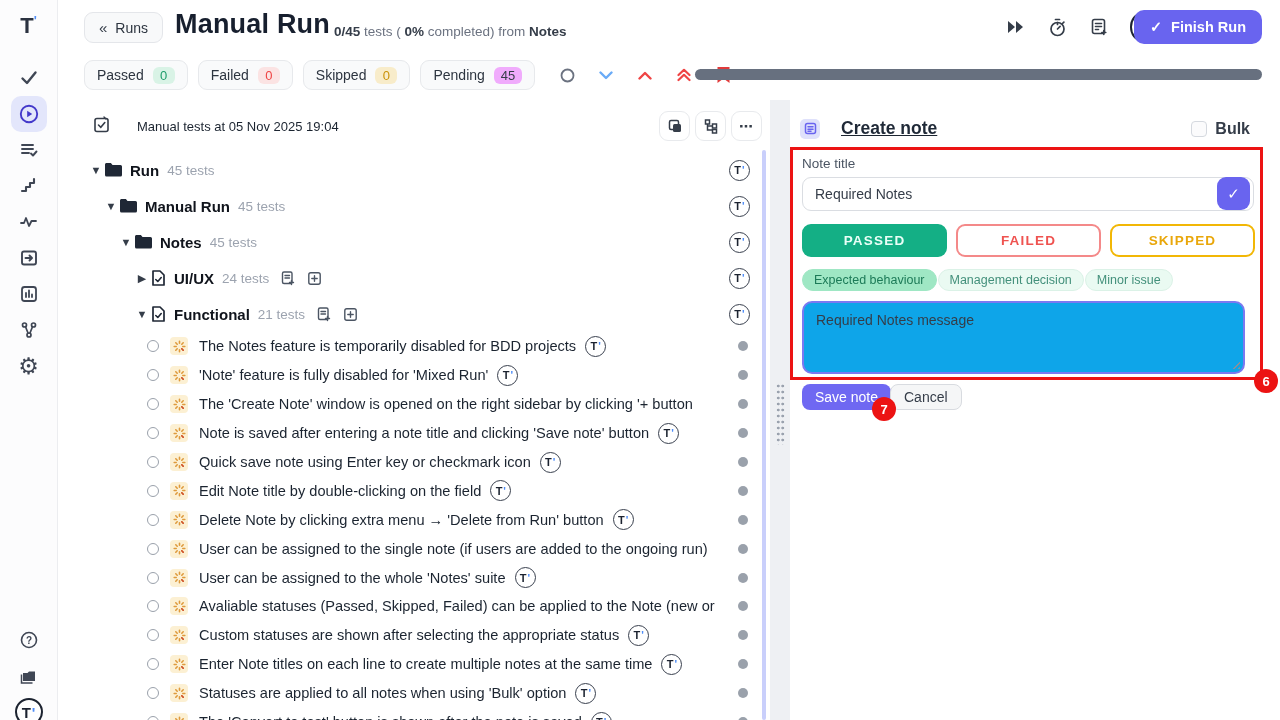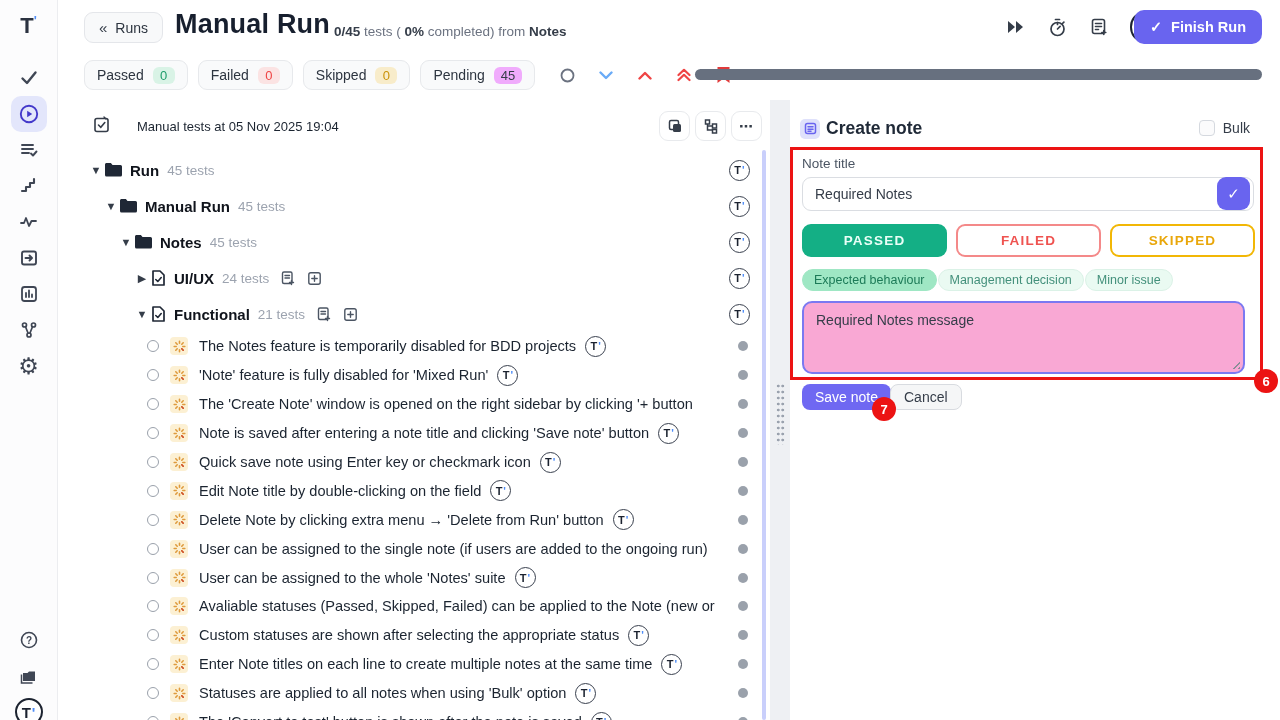--- a/index.html
+++ b/index.html
@@ -68,26 +68,26 @@
   .trow .dot { position:absolute; right:14px; width:10px; height:10px; border-radius:50%; background:#9aa1ab; cursor:pointer; }
   .vscroll { position:absolute; left:762px; top:150px; width:4px; height:570px; background:#c9cffb; border-radius:2px; }
 
   
   .divider { position:absolute; left:770px; top:100px; width:20px; height:620px; background:#eef0f3; }
   .drag-handle { position:absolute; left:6px; top:283px; width:9px; height:62px;
     background-image:radial-gradient(#9aa2ae 1px, transparent 1.2px); background-size:4.5px 6px; cursor:col-resize; }
 
   
   .note-panel { position:absolute; left:790px; top:100px; width:490px; height:620px; background:#fff; }
-  .np-header { position:absolute; left:10px; top:18px; display:flex; align-items:center; gap:6px; }
+  .np-header { position:absolute; left:10px; top:18px; display:flex; align-items:center; gap:21px;text-decoration:underline; }
   .np-ic { width:20px; height:20px; border-radius:5px; background:#dfe1fb; display:flex; align-items:center; justify-content:center; }
   .np-title { font-size:17.5px; font-weight:700; color:#1f2937; }
   .bulk { position:absolute; right:30px; top:20px; display:flex; align-items:center; gap:8px; cursor:pointer; }
   .bulk .cb { width:16px; height:16px; border:1px solid #d5d9df; border-radius:4px; background:#fbfbfc; }
-  .bulk .bl { font-size:14px; font-weight:400; color:#353d49; }
+  .bulk .bl { font-size:16px; font-weight:700; color:#353d49; }
 
   .red-box { position:absolute; left:0; top:47px; width:473px; height:233px; border:3px solid #ec1313; pointer-events:none; z-index:5; }
   .ann-badge { position:absolute; width:24px; height:24px; border-radius:50%; background:#ec1313; color:#fff; font-size:13px; font-weight:700;
     display:flex; align-items:center; justify-content:center; z-index:6; }
   .badge6 { left:464px; top:269px; }
   .badge7 { left:82px; top:297px; }
 
   .fld-label { position:absolute; left:12px; top:56px; font-size:13.5px; color:#4b5563; }
   .title-input { position:absolute; left:12px; top:77px; width:452px; height:34px; border:1px solid #dadde2; border-radius:9px;
     padding:0 12px; font-size:14px; color:#353d49; font-family:inherit; outline:none; background:#fff; }
@@ -101,21 +101,21 @@
   .st-failed  { border:2px solid #f48989; color:#ef5350; }
   .st-skipped { border:2px solid #f2b705; color:#e9a70b; }
 
   .tags { position:absolute; left:12px; top:169px; display:flex; gap:1px; }
   .tag { height:22px; display:inline-flex; align-items:center; padding:0 11px; border-radius:12px; font-size:12.5px; cursor:pointer; }
   .tag.sel { background:#9fe7c4; color:#1c7a57; border:1px solid #9fe7c4; }
   .tag.dim { background:#eafaf2; color:#43907b; border:1px solid #dbf2e7; }
 
   .msg-wrap { position:absolute; left:12px; top:201px; width:443px; height:73px; }
   .msg-area { width:100%; height:100%; border:2px solid #7b79f1; border-radius:10px; padding:9px 12px; font-size:14px; color:#353d49;
-    font-family:inherit; resize:none; outline:none; background:#f9a8d4; }
+    font-family:inherit; resize:none; outline:none; background:#0ea5e9; }
   .resize-h { position:absolute; right:5px; bottom:5px; width:10px; height:10px; pointer-events:none;
     background:repeating-linear-gradient(135deg, transparent 0 2px, #8a8f98 2px 3.4px); clip-path:polygon(100% 0,100% 100%,0 100%); }
 
   .btn-save { position:absolute; left:12px; top:284px; height:26px; padding:0 13px; background:#6f68f2; color:#fff; border:none;
     border-radius:8px; font-size:14px; cursor:pointer; font-family:inherit; }
   .btn-cancel { position:absolute; left:100px; top:284px; height:26px; padding:0 13px; background:#f5f6f7; color:#353d49;
     border:1px solid #d8dbe0; border-radius:8px; font-size:14px; cursor:pointer; font-family:inherit; }
 </style>
 </head>
 <body>

